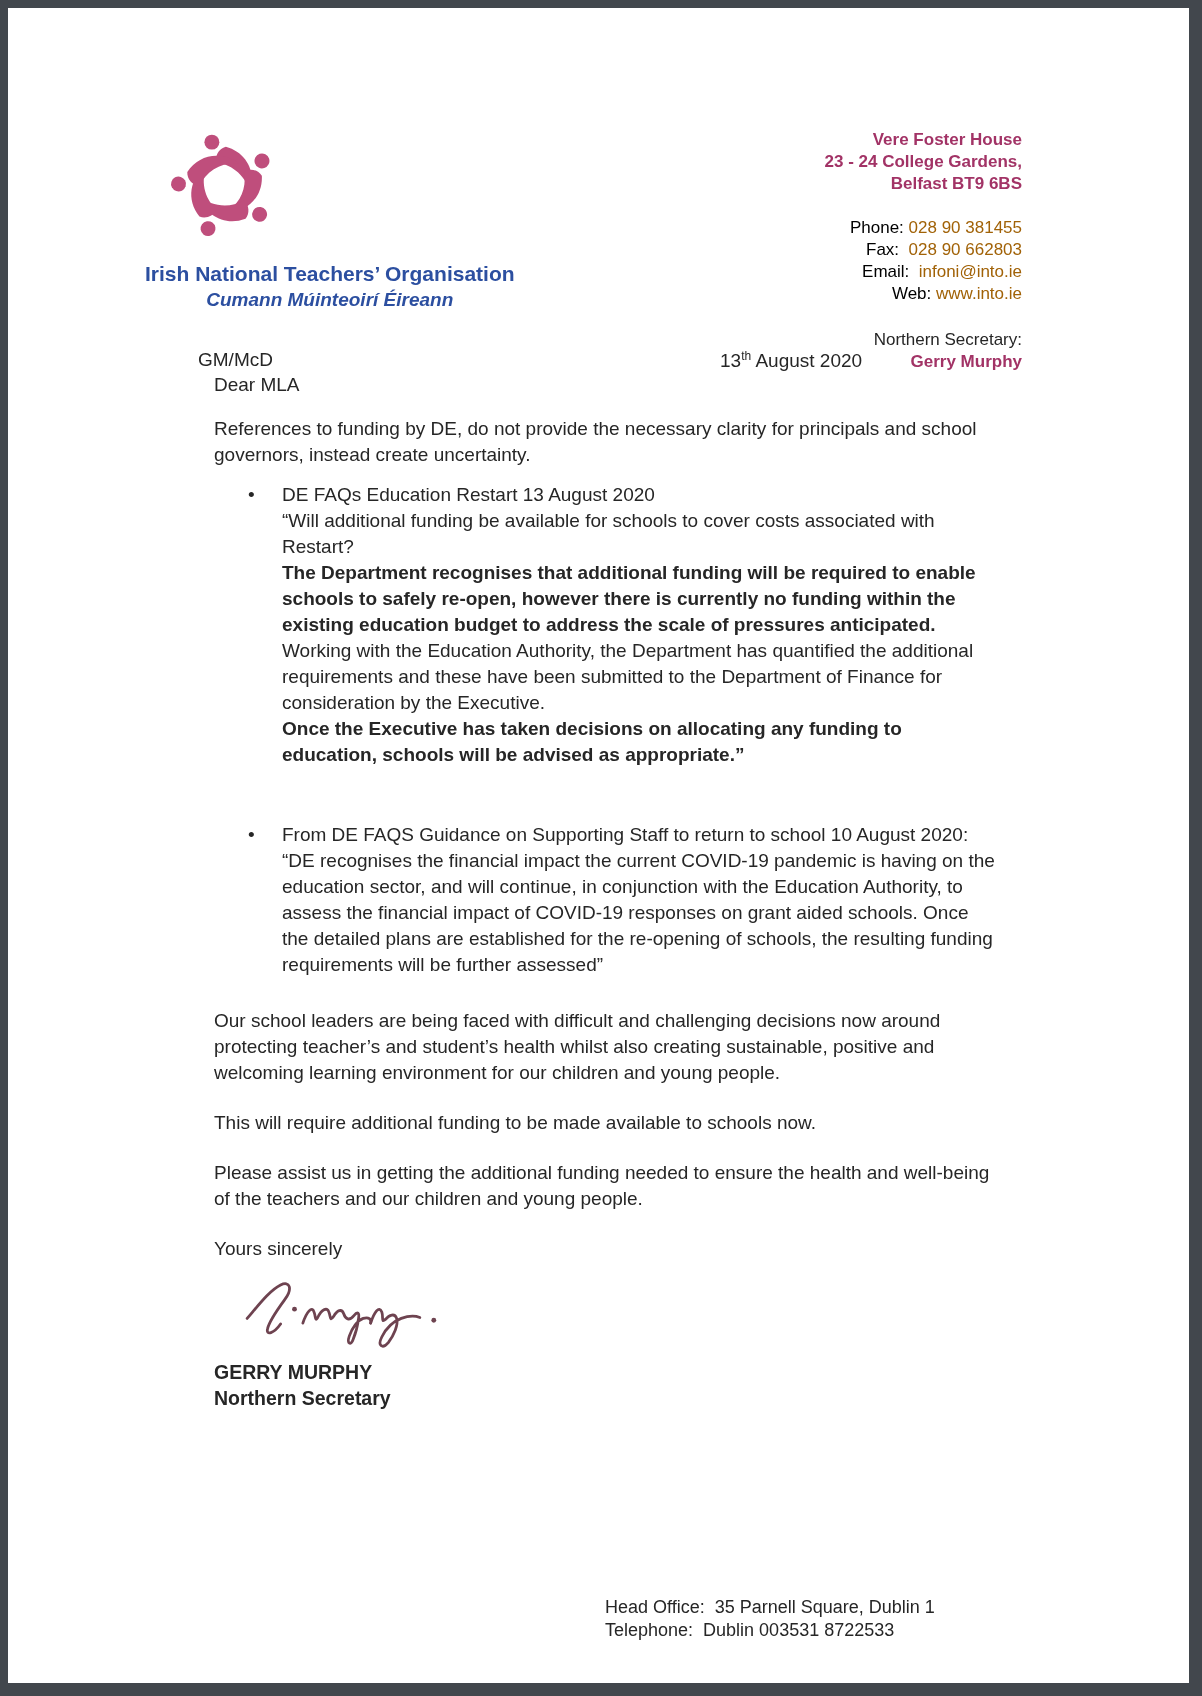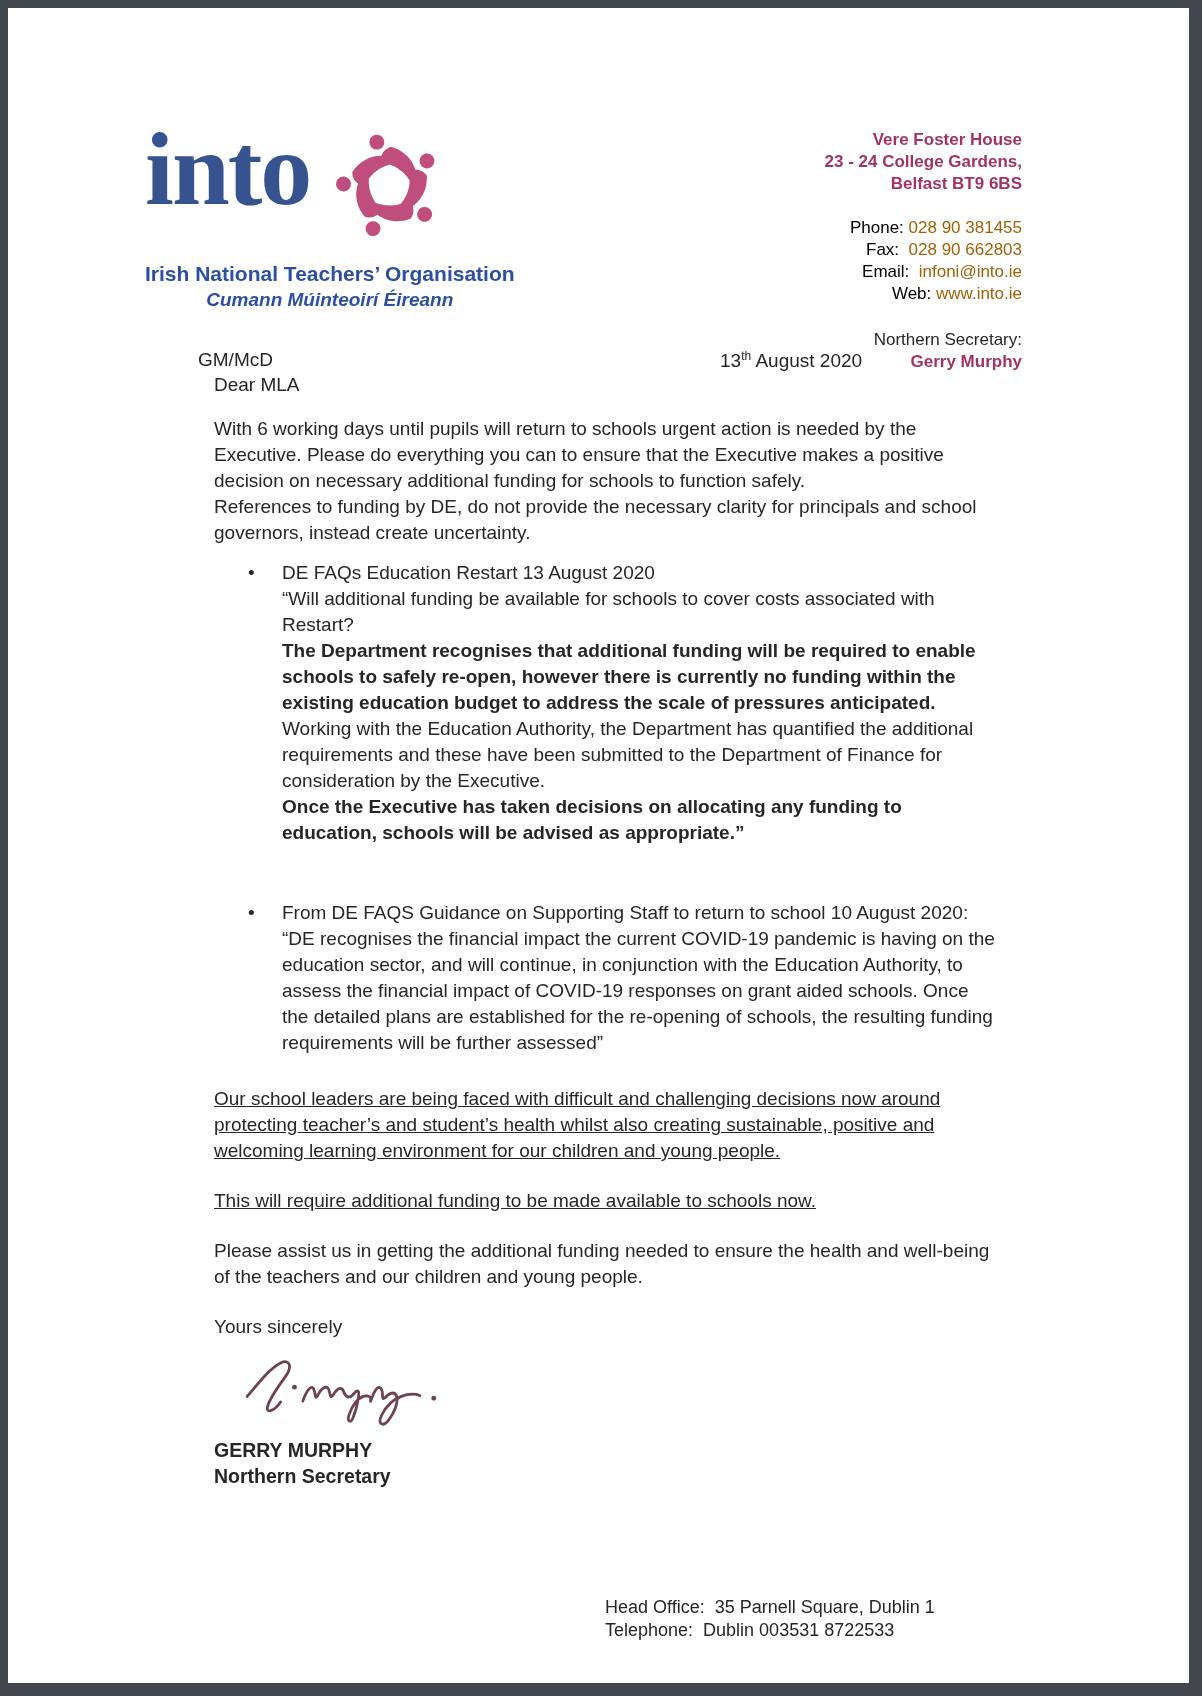--- a/index.html
+++ b/index.html
@@ -45,21 +45,21 @@
   .date sup{font-size:12px;}
   .pre{white-space:pre-wrap;}
 
   
   .body{
     position:absolute;top:364px;left:182px;width:782px;
     font-size:19px;line-height:26px;color:#262626;margin-left:24px;
   }
   .salutation{margin-bottom:18px;}
   .para{margin:0 0 14px 0;}
-  .gap22{margin-bottom:24px;text-decoration:underline;}
+  .gap22{margin-bottom:24px;}
   .bullets{list-style:none;margin:0;padding:0 0 0 68px;}
   .bullets li{position:relative;}
   .bullets li::before{
     content:"\2022";position:absolute;left:-34px;top:0;
     font-size:19px;
   }
   .li-gap{margin-top:54px;}
   .b{font-weight:bold;}
   .closing{margin-top:24px;}
 
@@ -72,21 +72,20 @@
   .footer-right{position:absolute;top:1588px;left:597px;font-size:18px;line-height:23px;}
 </style>
 </head>
 <body>
 
 <div class="frame">
   <div class="page">
 
     <div class="logo-block">
       <div class="logo-row">
-        <div class="logo-word">into</div>
         <div class="logo-icon">
           <svg width="118" height="112" viewBox="0 0 120 120" aria-hidden="true">
             <g fill="#bf4e7c">
               <g>
                 <circle cx="47" cy="13" r="8"></circle>
                 <path d="M62 18 C84 24 95 45 88 68 C84 50 70 37 52 35 C50 27 55 20 62 18 Z"></path>
               </g>
               <g transform="rotate(72 60 60)">
                 <circle cx="47" cy="13" r="8"></circle>
                 <path d="M62 18 C84 24 95 45 88 68 C84 50 70 37 52 35 C50 27 55 20 62 18 Z"></path>
@@ -127,21 +126,20 @@
       </div>
     </div>
 
     <div class="ref">GM/McD</div>
     <div class="date"><span>13</span><sup>th</sup><span class="pre"> August 2020</span></div>
 
     <div class="body">
       <div class="salutation">Dear MLA</div>
 
       <div class="para">
-        <div>With 6 working days until pupils will return to schools urgent action is needed by the Executive. Please do everything you can to ensure that the Executive makes a positive decision on necessary additional funding for schools to function safely.</div>
         <div>References to funding by DE, do not provide the necessary clarity for principals and school governors, instead create uncertainty.</div>
       </div>
 
       <ul class="bullets">
         <li>
           <div>DE FAQs Education Restart 13 August 2020</div>
           <div>“Will additional funding be available for schools to cover costs associated with Restart?</div>
           <div class="b">The Department recognises that additional funding will be required to enable schools to safely re-open, however there is currently no funding within the existing education budget to address the scale of pressures anticipated.</div>
           <div>Working with the Education Authority, the Department has quantified the additional requirements and these have been submitted to the Department of Finance for consideration by the Executive.</div>
           <div class="b">Once the Executive has taken decisions on allocating any funding to education, schools will be advised as appropriate.”</div>

